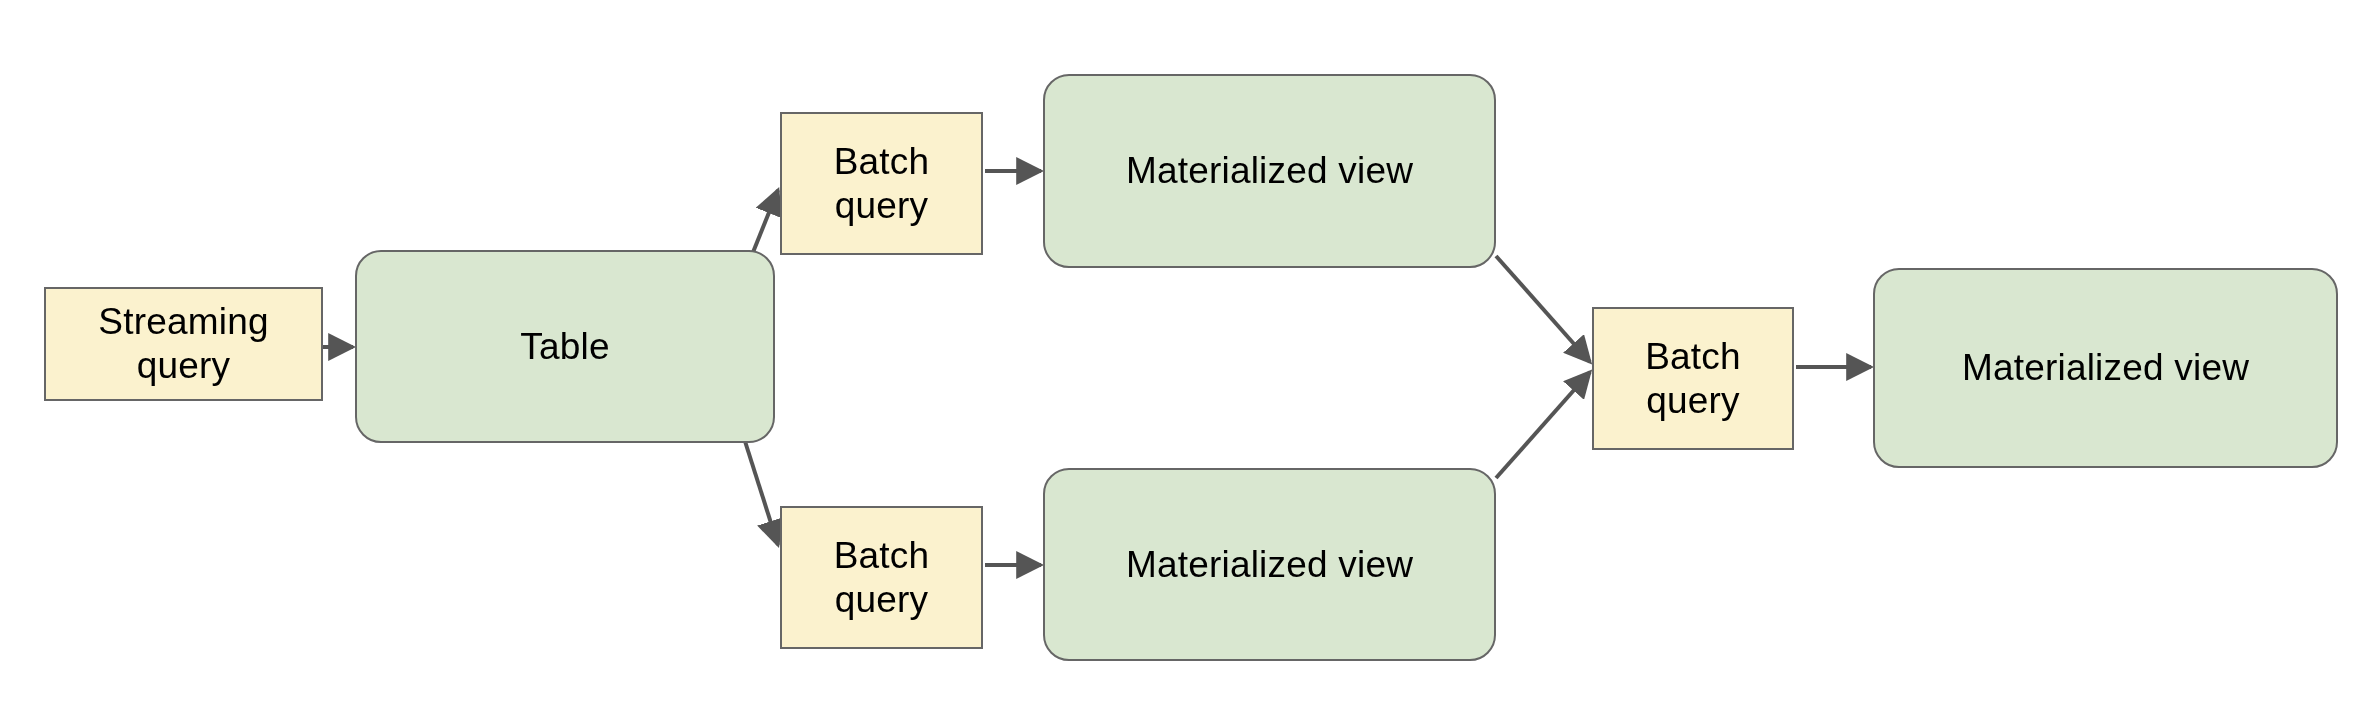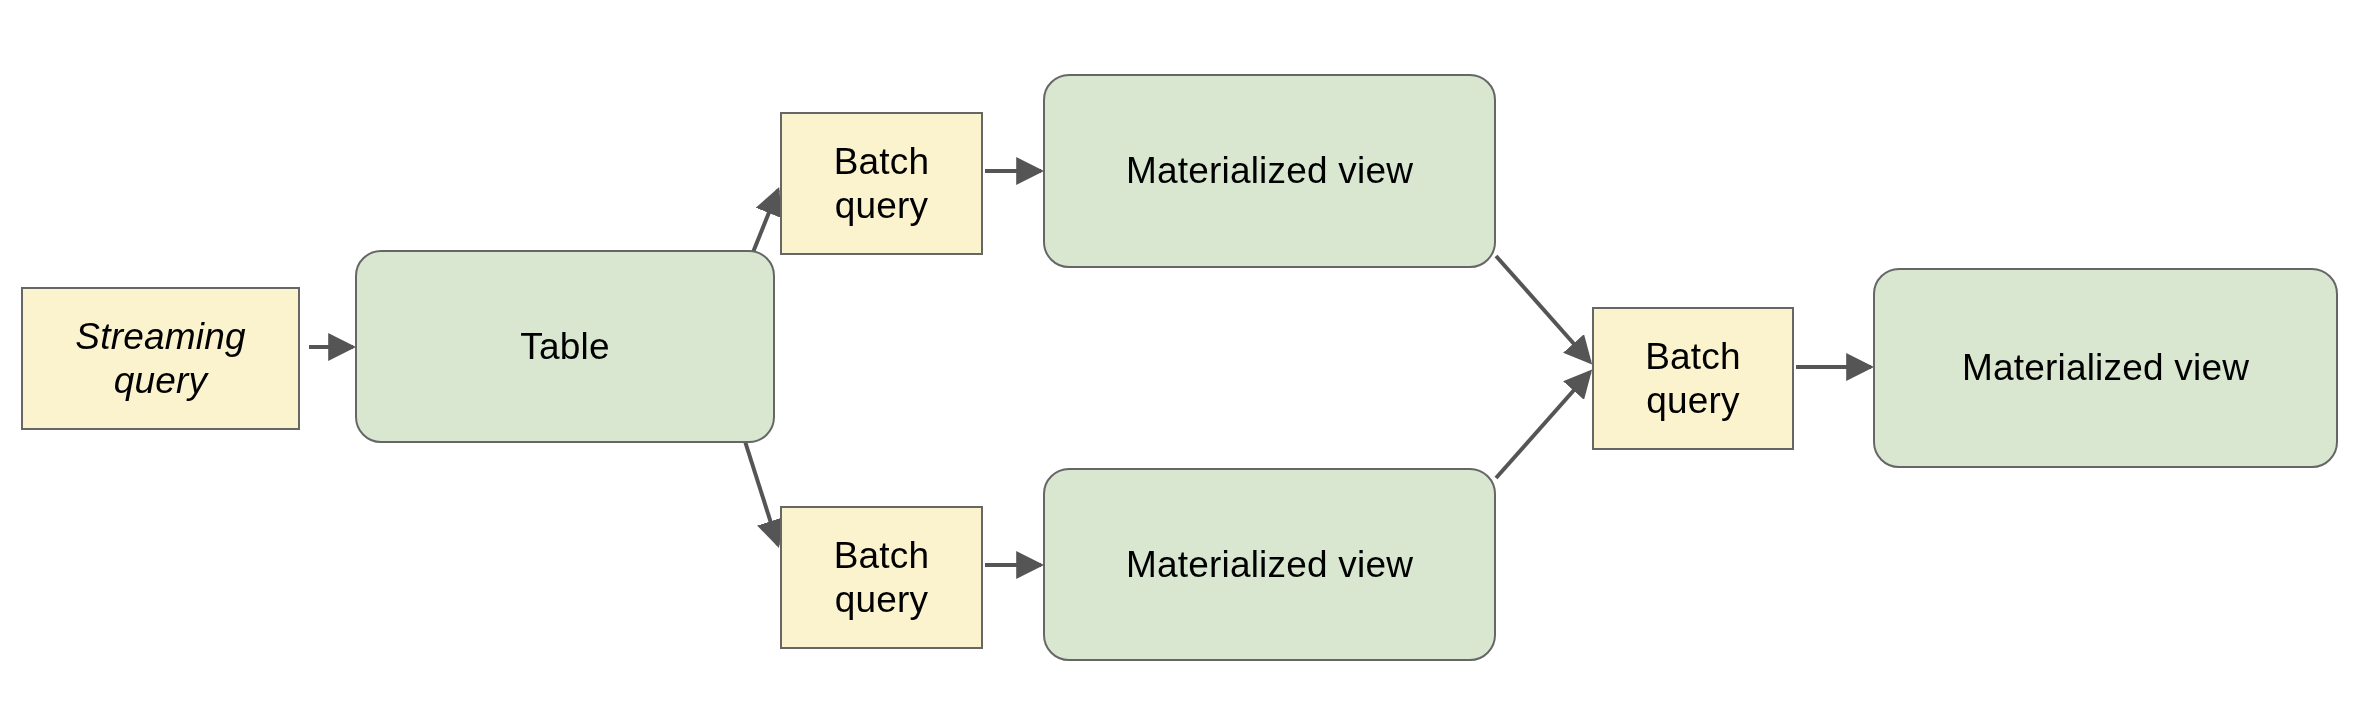--- a/index.html
+++ b/index.html
@@ -65,21 +65,21 @@
         <line x1="715" y1="347" x2="778" y2="190" stroke="#555555" stroke-width="4" marker-end="url(#arrowhead)"></line>
         <line x1="715" y1="347" x2="778" y2="545" stroke="#555555" stroke-width="4" marker-end="url(#arrowhead)"></line>
         <line x1="985" y1="171" x2="1041" y2="171" stroke="#555555" stroke-width="4" marker-end="url(#arrowhead)"></line>
         <line x1="985" y1="565" x2="1041" y2="565" stroke="#555555" stroke-width="4" marker-end="url(#arrowhead)"></line>
         <line x1="1496" y1="256" x2="1590" y2="362" stroke="#555555" stroke-width="4" marker-end="url(#arrowhead)"></line>
         <line x1="1496" y1="478" x2="1590" y2="372" stroke="#555555" stroke-width="4" marker-end="url(#arrowhead)"></line>
         <line x1="1796" y1="367" x2="1871" y2="367" stroke="#555555" stroke-width="4" marker-end="url(#arrowhead)"></line>
       </g>
   </svg>
 
-  <div class="node node-yellow" style="left: 21px; top: 275px; width: 279px; height: 143px; font-style: italic;">
+  <div class="node node-yellow" style="left: 44px; top: 275px; width: 279px; height: 114px;">
     <span>Streaming
 query</span>
   </div>
 
   <div class="node node-green" style="left: 355px; top: 250px; width: 420px; height: 193px;">
     <span>Table</span>
   </div>
 
   <div class="node node-yellow" style="left: 780px; top: 100px; width: 203px; height: 143px;">
     <span>Batch

